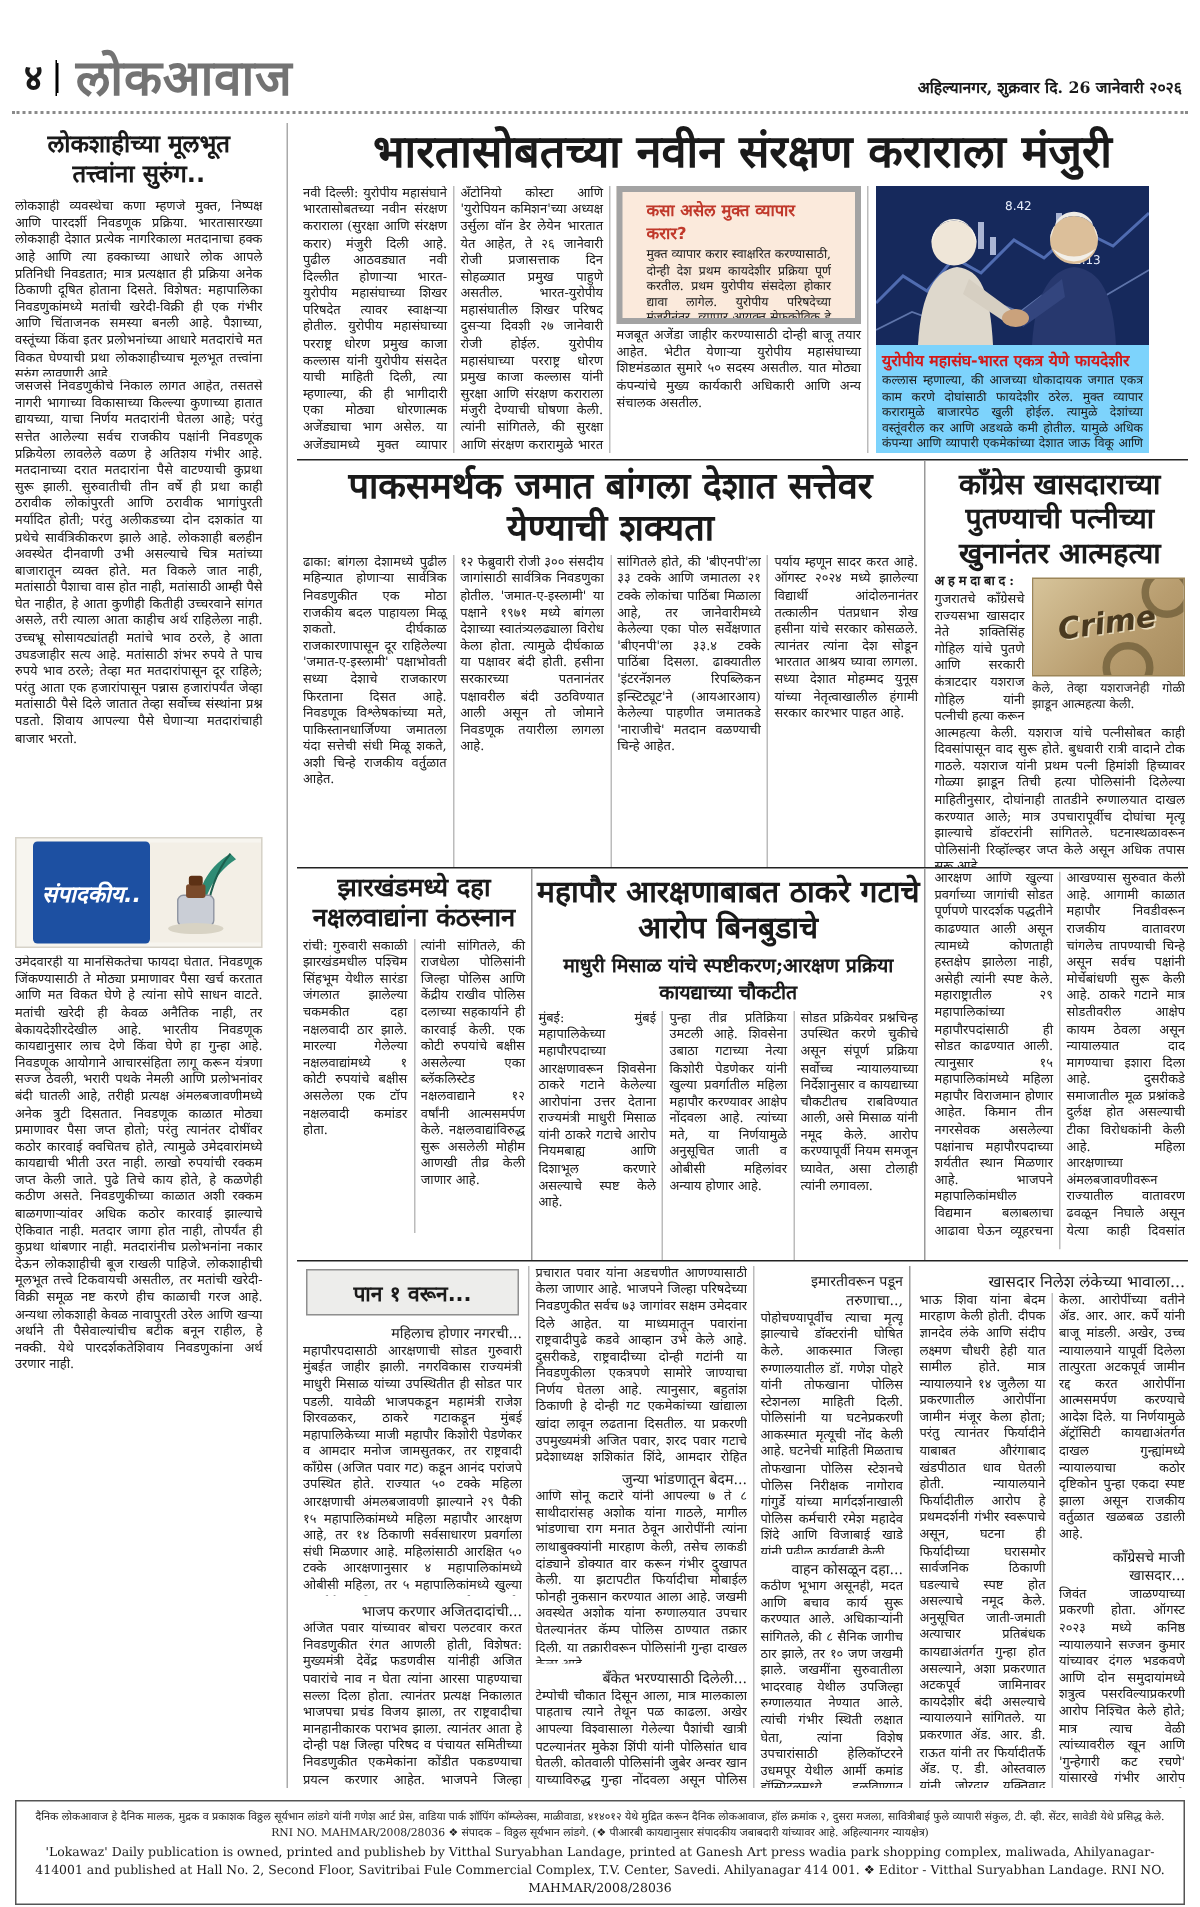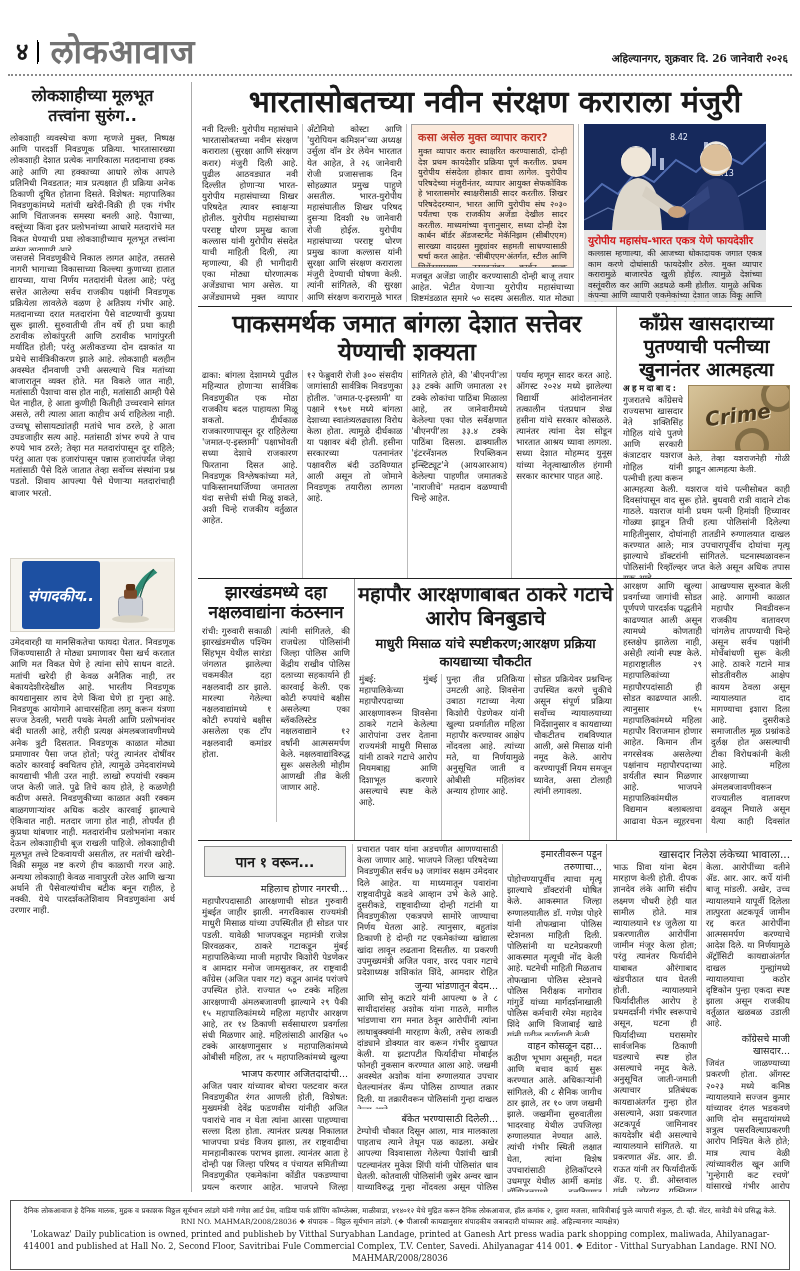--- a/index.html
+++ b/index.html
@@ -33,26 +33,26 @@
   .h-md { font-family:"DejaVu Sans", sans-serif; font-weight:800; font-size:19px; text-align:center; line-height:1.2; padding:3px 0; }
   .h-sub { font-size:13px; font-weight:bold; text-align:center; padding:1px 0 4px 0; }
   .cross-head { font-weight:normal; font-size:9.5px; text-align:right; margin:3px 0 1px 0; }
 
   
   .section-a { height:224px; overflow:hidden; }
   .sa-row { display:flex; height:178px; overflow:hidden; }
   .sa-col { width:104px; padding:0 4px; }
   .sa-col + .sa-col, .sa-boxcol, .sa-photocol { border-left:1px solid #bbb; }
   .sa-boxcol { width:172px; padding:0 4px; }
-  .info-box { background:#fbeadc; border:1px solid #a3a3a3; padding:4px 6px; height:144px; overflow:hidden; }
+  .info-box { background:#fbeadc; border:4px solid #a3a3a3; padding:4px 16px; height:92px; overflow:hidden; }
   .info-box-title { color:#c0392b; font-weight:800; font-family:"DejaVu Sans", sans-serif; font-size:11px; margin-bottom:2px; }
   .info-box-body { font-size:8.2px; line-height:1.28; text-align:justify; }
   .below-box { font-size:8.6px; line-height:1.3; text-align:justify; margin-top:3px; }
   .sa-photocol { width:188px; padding:0 0 0 5px; }
-  .photo-caption-wrap { background:#e5e5e5; padding:3px 4px; }
+  .photo-caption-wrap { background:#7dd3fc; padding:3px 4px; }
   .photo-caption-title { color:#d21a1a; font-family:"DejaVu Sans", sans-serif; font-weight:800; font-size:10.5px; margin-bottom:1px; }
   .photo-caption-body { font-size:8.2px; line-height:1.28; text-align:justify; }
 
   
   .section-b { height:272px; overflow:hidden; display:flex; border-top:1.5px solid #222; }
   .sb-left { width:418px; }
   .sb-cols { display:flex; height:212px; overflow:hidden; }
   .sb-col { flex:1; padding:0 4px; }
   .sb-col + .sb-col { border-left:1px solid #bbb; }
   .sb-right { flex:1; border-left:1px solid #999; padding:2px 2px 0 6px; overflow:hidden; }

